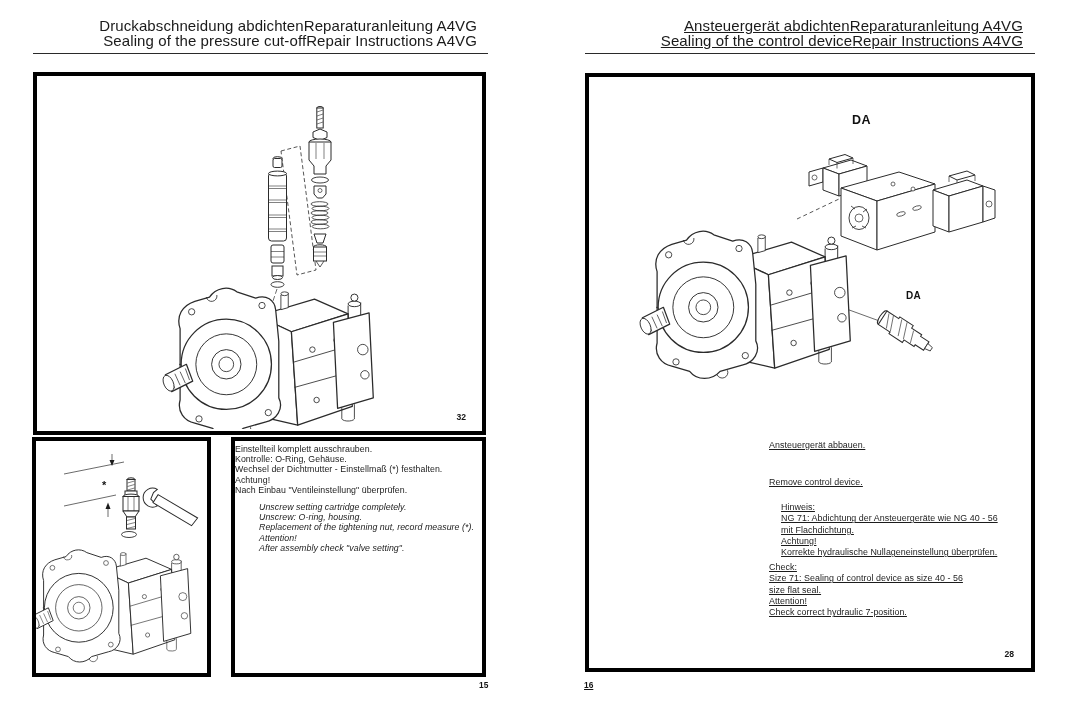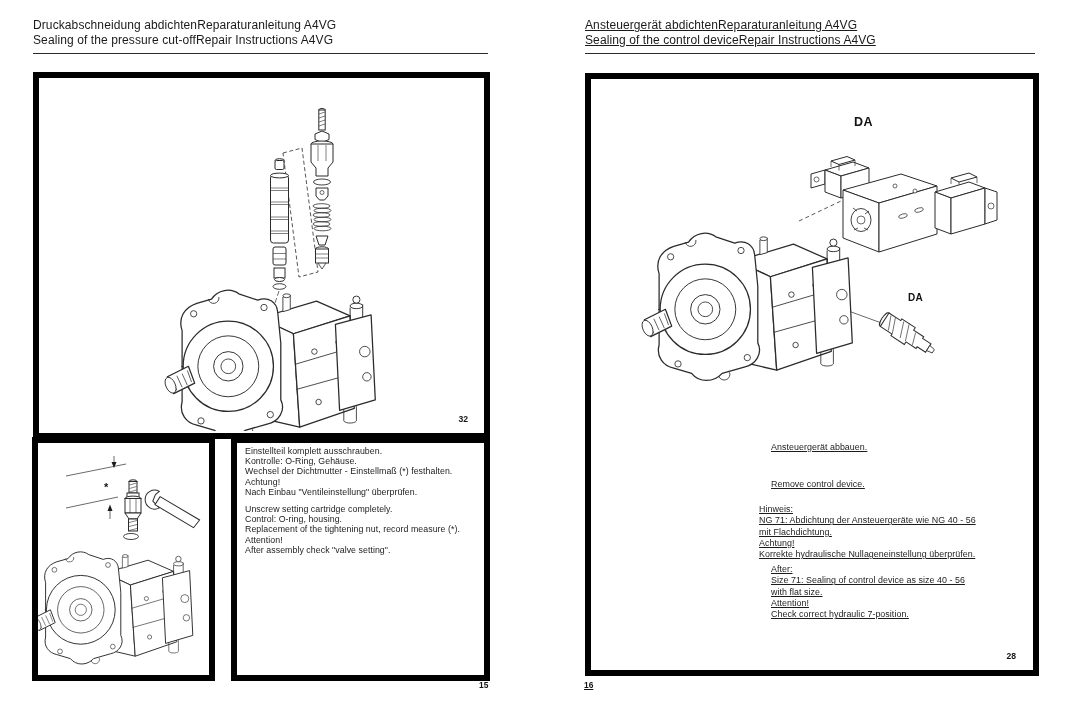--- a/index.html
+++ b/index.html
@@ -1,23 +1,23 @@
 <!DOCTYPE html>
 <html><head>
 <meta charset="utf-8">
 <style>
   html,body{margin:0;padding:0;background:#ffffff;}
   .sheet{
     position:relative;width:1069px;height:704px;background:#ffffff;overflow:hidden;
     font-family:"Liberation Sans","DejaVu Sans",sans-serif;color:#1b1b1b;
   }
   .hdr{position:absolute;top:18px;}
-  .hrow{display:flex;justify-content:flex-start;font-size:12px;line-height:15px;color:#1a1a1a;letter-spacing:.1px;}
+  .hrow{display:flex;justify-content:flex-end;font-size:15px;line-height:15px;color:#1a1a1a;letter-spacing:.1px;}
   .rule{position:absolute;height:1px;background:#2a2a2a;}
-  .figbox{position:absolute;border:6px solid #000000;background:#fff;}
+  .figbox{position:absolute;border:4px solid #000000;background:#fff;}
   .fignum{position:absolute;font-size:8.6px;font-weight:600;color:#141414;}
   .itemnum{position:absolute;font-size:11px;font-weight:600;color:#141414;margin-left:44px;}
   .pagenum{position:absolute;font-size:8.4px;font-weight:700;color:#141414;}
   .txt{position:absolute;font-size:8.8px;line-height:10.2px;color:#1c1c1c;letter-spacing:.05px;white-space:nowrap;}
   .txt2{position:absolute;font-size:8.9px;line-height:11.3px;color:#1c1c1c;letter-spacing:.05px;white-space:nowrap;text-decoration:underline;}
   .da-big{position:absolute;font-size:12.5px;font-weight:700;color:#111;letter-spacing:.5px;}
   .da-small{position:absolute;font-size:10px;font-weight:700;color:#111;letter-spacing:.4px;}
   .mark{position:absolute;font-size:11px;font-weight:700;color:#111;line-height:8px;}
   svg{display:block;}
 </style>
@@ -168,30 +168,30 @@
             <path d="M16 6 L60 19 L56 28 L13 15 Z"></path>
           </g>
         </g>
       </svg>
       <span class="mark" style="left:66px;top:40px;">*</span>
     </div>
 
     <span class="itemnum" style="left:212px;top:437px;">33</span>
 
     <div class="figbox" style="left:231px;top:437px;width:247px;height:232px;">
-      <div class="txt" style="left:8px;top:3px;">
+      <div class="txt" style="left:0;top:3px;">
         <div>Einstellteil komplett ausschrauben.</div>
         <div>Kontrolle: O-Ring, Gehäuse.</div>
         <div>Wechsel der Dichtmutter - Einstellmaß (*) festhalten.</div>
         <div>Achtung!</div>
         <div>Nach Einbau "Ventileinstellung" überprüfen.</div>
       </div>
-      <div class="txt" style="left:8px;top:61px;">
+      <div class="txt" style="left:24px;top:61px;font-style:italic;">
         <div>Unscrew setting cartridge completely.</div>
-        <div>Control: O-ring, housing.</div>
+        <div>Unscrew: O-ring, housing.</div>
         <div>Replacement of the tightening nut, record measure (*).</div>
         <div>Attention!</div>
         <div>After assembly check "valve setting".</div>
       </div>
     </div>
 
     <span class="pagenum" style="left:463px;top:680px;margin-left:16px;">15</span>
   </section>
 
   <section>
@@ -254,32 +254,32 @@
           </g>
         </g>
       </svg>
 
       <span class="da-big" style="left:263px;top:36px;">DA</span>
       <span class="da-small" style="left:317px;top:213px;">DA</span>
 
       <div class="txt2" style="left:180px;top:363px;">Ansteuergerät abbauen.</div>
       <div class="txt2" style="left:180px;top:400px;">Remove control device.</div>
 
-      <div class="txt2" style="left:168px;top:425px;">
+      <div class="txt2" style="left:192px;top:425px;">
         <div>Hinweis:</div>
         <div>NG 71: Abdichtung der Ansteuergeräte wie NG 40 - 56</div>
         <div>mit Flachdichtung.</div>
         <div>Achtung!</div>
         <div>Korrekte hydraulische Nullageneinstellung überprüfen.</div>
       </div>
 
       <div class="txt2" style="left:180px;top:485px;">
-        <div>After:</div>
+        <div>Check:</div>
         <div>Size 71: Sealing of control device as size 40 - 56</div>
-        <div>with flat size.</div>
+        <div>size flat seal.</div>
         <div>Attention!</div>
         <div>Check correct hydraulic 7-position.</div>
       </div>
 
       <span class="fignum" style="right:17px;bottom:9px;">28</span>
     </div>
 
     <span class="pagenum" style="left:584px;top:680px;text-decoration:underline;">16</span>
   </section>
 

